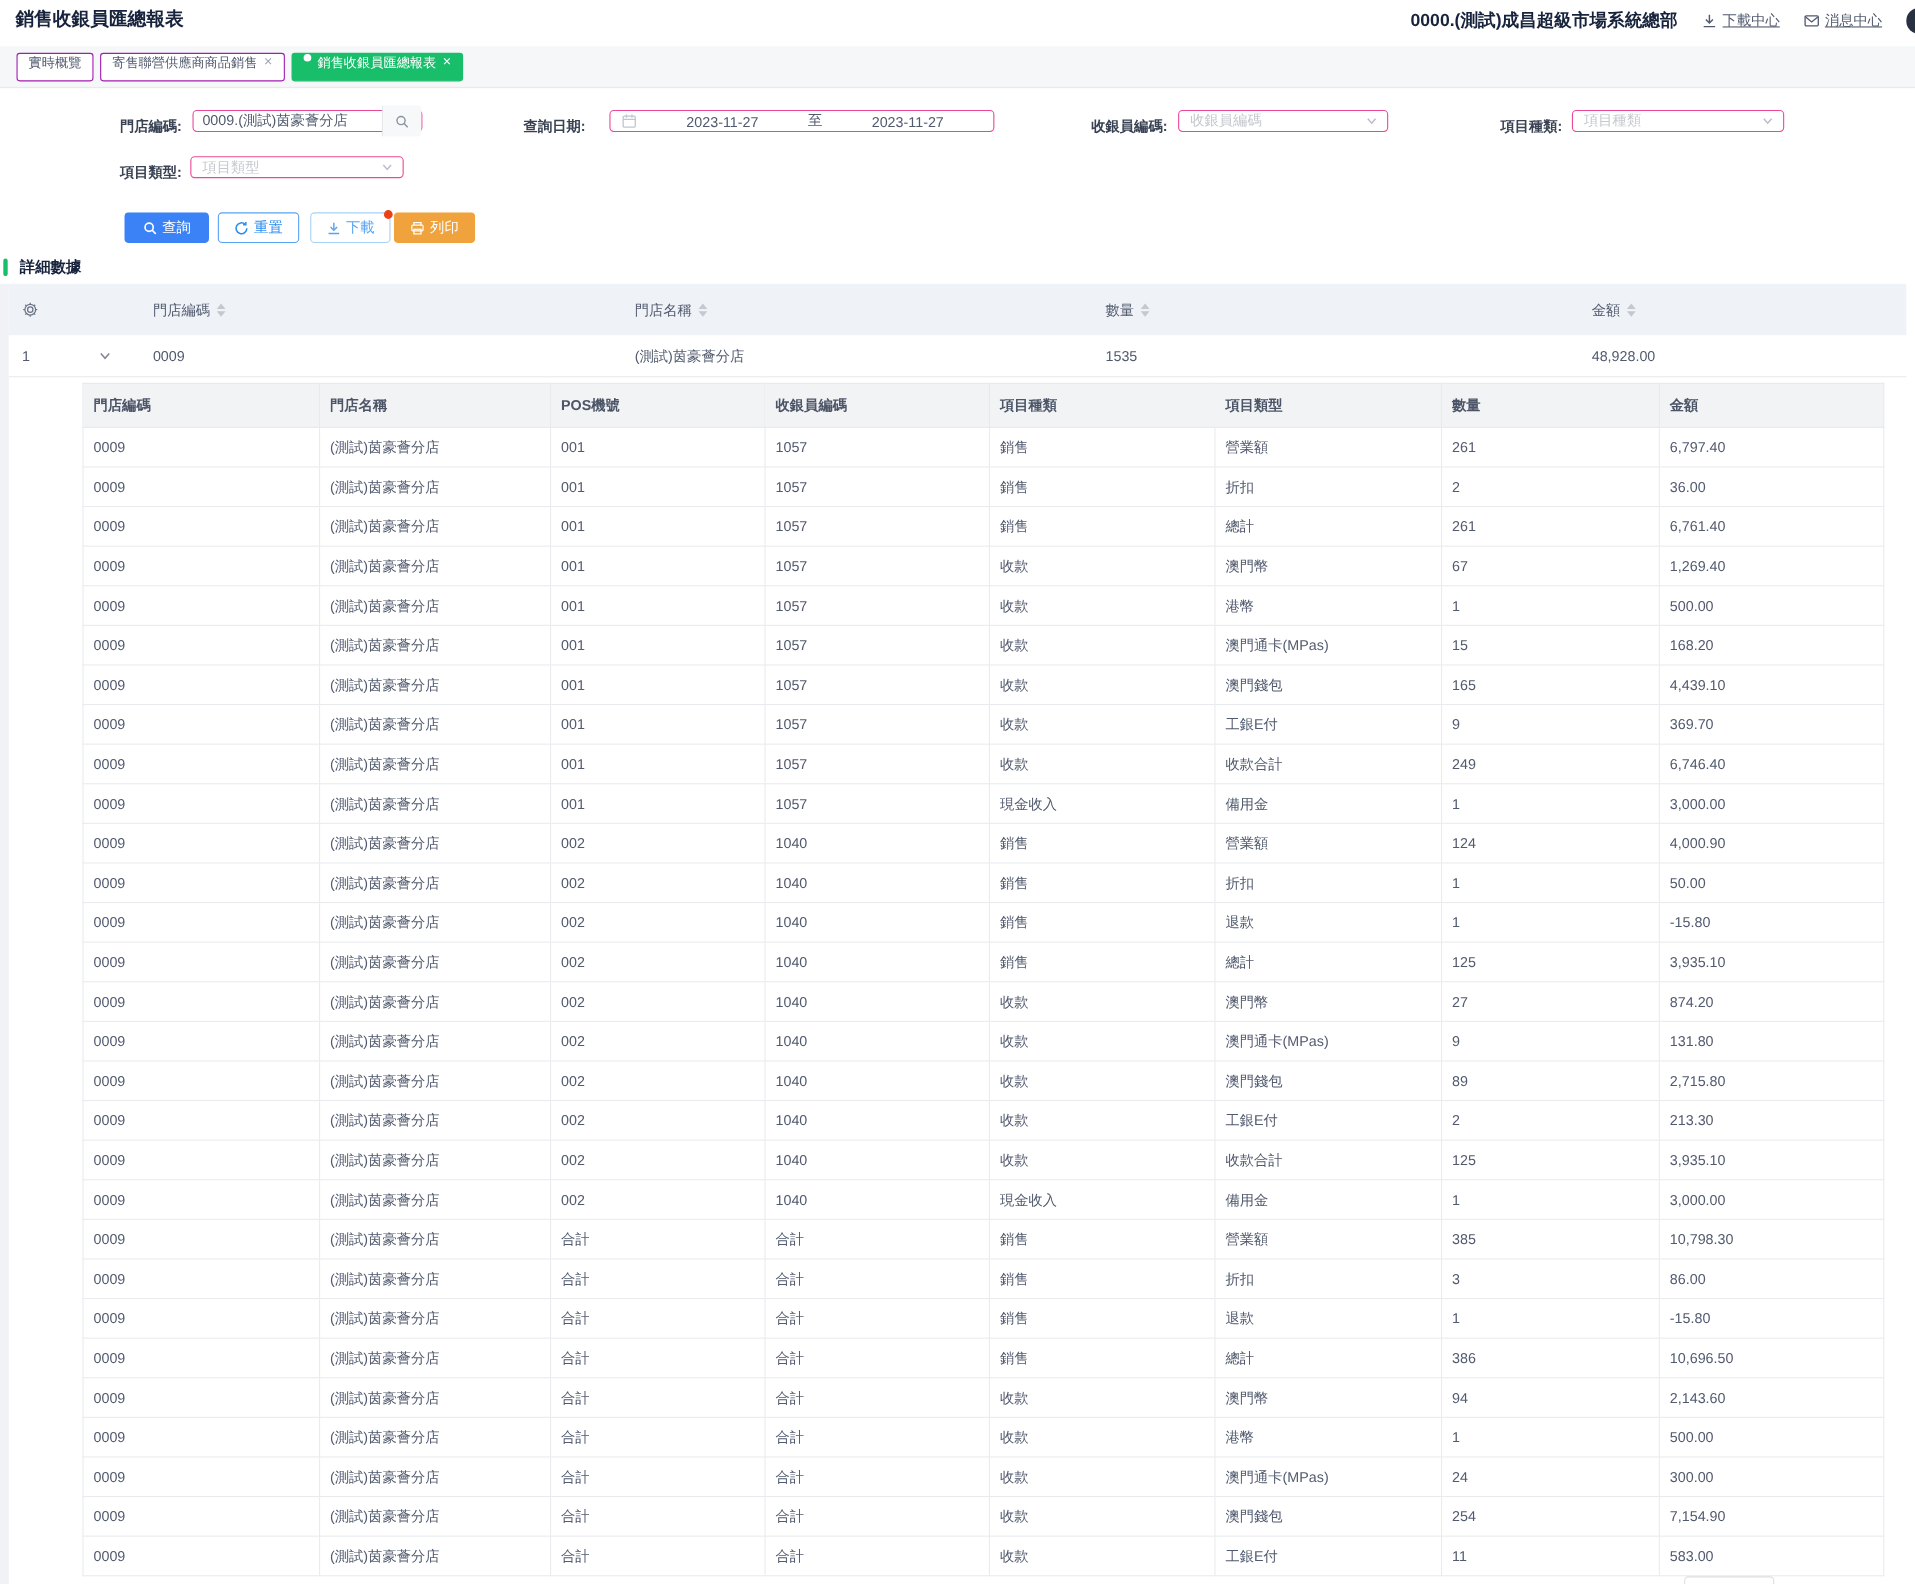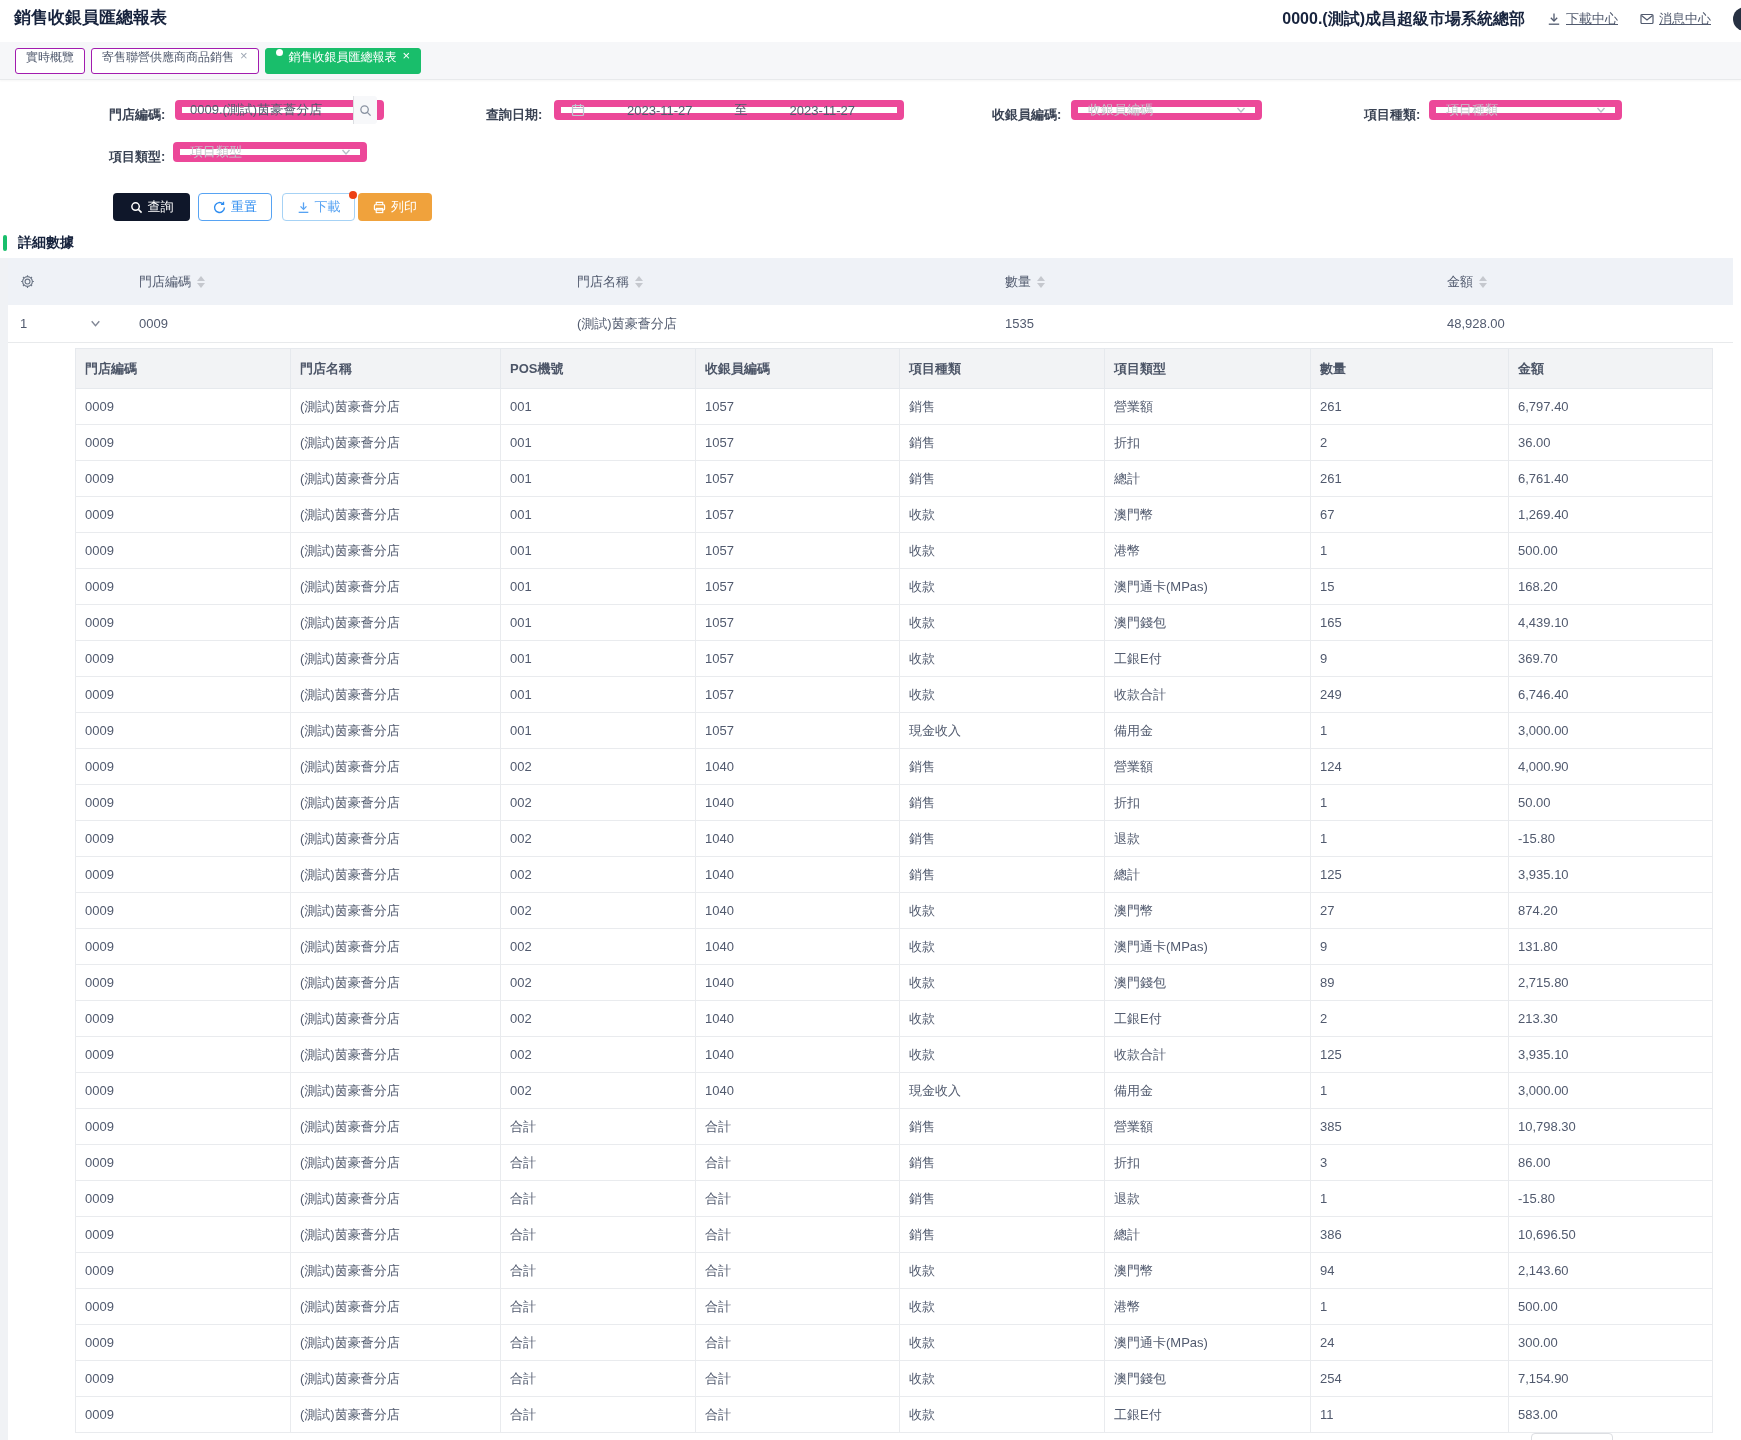--- a/index.html
+++ b/index.html
@@ -21,35 +21,35 @@
             padding-left:15px;gap:6px;box-shadow:0 1px 2px rgba(0,0,0,0.04);}
   .tag{display:inline-flex;align-items:flex-start;height:26px;padding:0 10px;background:#fff;
        border:1px solid #a21caf;border-radius:3px;font-size:12px;color:#515a6e;cursor:pointer;gap:6px;box-sizing:border-box;}
   .tag .close{color:#9ea7b4;font-size:13px;line-height:1;}
   .tag.active{background:#19be6b;border-color:#19be6b;color:#fff;}
   .tag.active .close{color:#fff;}
   .dot{width:7px;height:7px;border-radius:50%;background:#fff;}
 
   
   .f-label{position:absolute;height:30px;line-height:30px;font-weight:bold;color:#394253;white-space:nowrap;}
-  .ctrl{position:absolute;height:20px;border:7px solid #ec4899;border-radius:4px;background:#fff;
+  .ctrl{position:absolute;height:20px;border:1px solid #ec4899;border-radius:4px;background:#fff;
         box-sizing:border-box;display:flex;align-items:center;}
   .placeholder{color:#c5c8ce;}
   .ctrl .chev{margin-left:auto;margin-right:8px;display:flex;}
   .store-ctrl input{border:none;outline:none;width:155px;padding:0 8px;font:inherit;color:#515a6e;background:transparent;}
   .store-suffix{margin-left:auto;width:45px;height:28px;border-left:1px solid #dcdee2;background:#f7f8fa;
                 display:flex;align-items:center;justify-content:center;border-radius:0 3px 3px 0;color:#8a93a2;}
   .date-ctrl .cal{margin-left:10px;display:flex;}
   .date-ctrl .dval{flex:1;text-align:center;color:#515a6e;}
   .date-ctrl .sep{color:#515a6e;}
 
   .btn{position:absolute;top:193px;height:28px;border-radius:4px;display:inline-flex;align-items:center;
        justify-content:center;gap:5px;font-size:13px;box-sizing:border-box;cursor:pointer;border:1px solid transparent;}
   .btn svg{flex:none;}
-  .btn-search{left:113px;width:77px;background:#0f172a;color:#fff;}
+  .btn-search{left:113px;width:77px;background:#3b82f6;color:#fff;}
   .btn-reset{left:198px;width:74px;background:#fff;border-color:#57a3f3;color:#2d8cf0;}
   .btn-download{left:282px;width:73px;background:#fff;border-color:#a6d2f5;color:#57a3f3;}
   .badge-dot{position:absolute;right:-3px;top:-3px;width:8px;height:8px;border-radius:50%;background:#ed4014;}
   .btn-print{left:358px;width:74px;background:#f0a23c;color:#fff;}
 
   
   .section-head{position:absolute;left:3px;top:234px;display:flex;align-items:center;gap:11px;}
   .green-bar{width:4px;height:16px;background:#19be6b;border-radius:2px;}
   .section-head .txt{font-size:14px;font-weight:bold;color:#17233d;}
 
@@ -132,21 +132,21 @@
   <div class="ctrl store-ctrl" style="left:175px;top:100px;width:209px;">
     <input value="0009.(測試)茵豪薈分店" style="">
     <span class="store-suffix">
       <svg width="13" height="13" viewBox="0 0 14 14" fill="none" stroke="currentColor" stroke-width="1.4">
           <circle cx="6" cy="6" r="4"></circle>
           <path d="M9 9l3.5 3.5"></path>
         </svg>
     </span>
   </div>
 
-  <div class="f-label" style="left:486px;top:100px;">查詢日期:</div>
+  <div class="f-label" style="left:476px;top:100px;">查詢日期:</div>
   <div class="ctrl date-ctrl" style="left:554px;top:100px;width:350px;">
     <span class="cal">
       <svg width="14" height="14" viewBox="0 0 14 14" fill="none" stroke="#bfc6d1" stroke-width="1.2">
           <rect x="1.5" y="2.5" width="11" height="10" rx="1"></rect>
           <path d="M1.5 5.5h11M4.5 1v3M9.5 1v3"></path>
         </svg>
     </span>
     <span class="dval">2023-11-27</span>
     <span class="sep">至</span>
     <span class="dval">2023-11-27</span>

